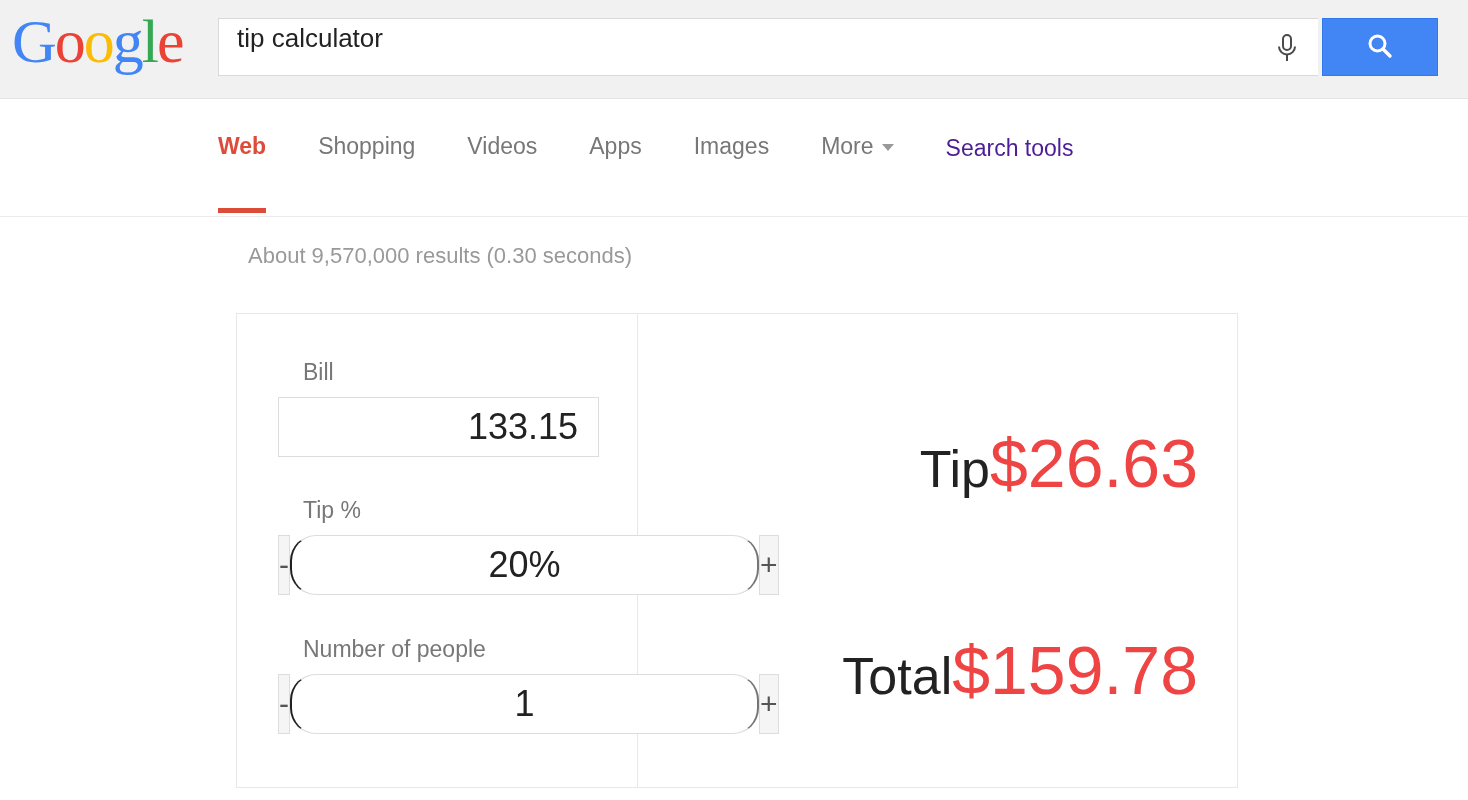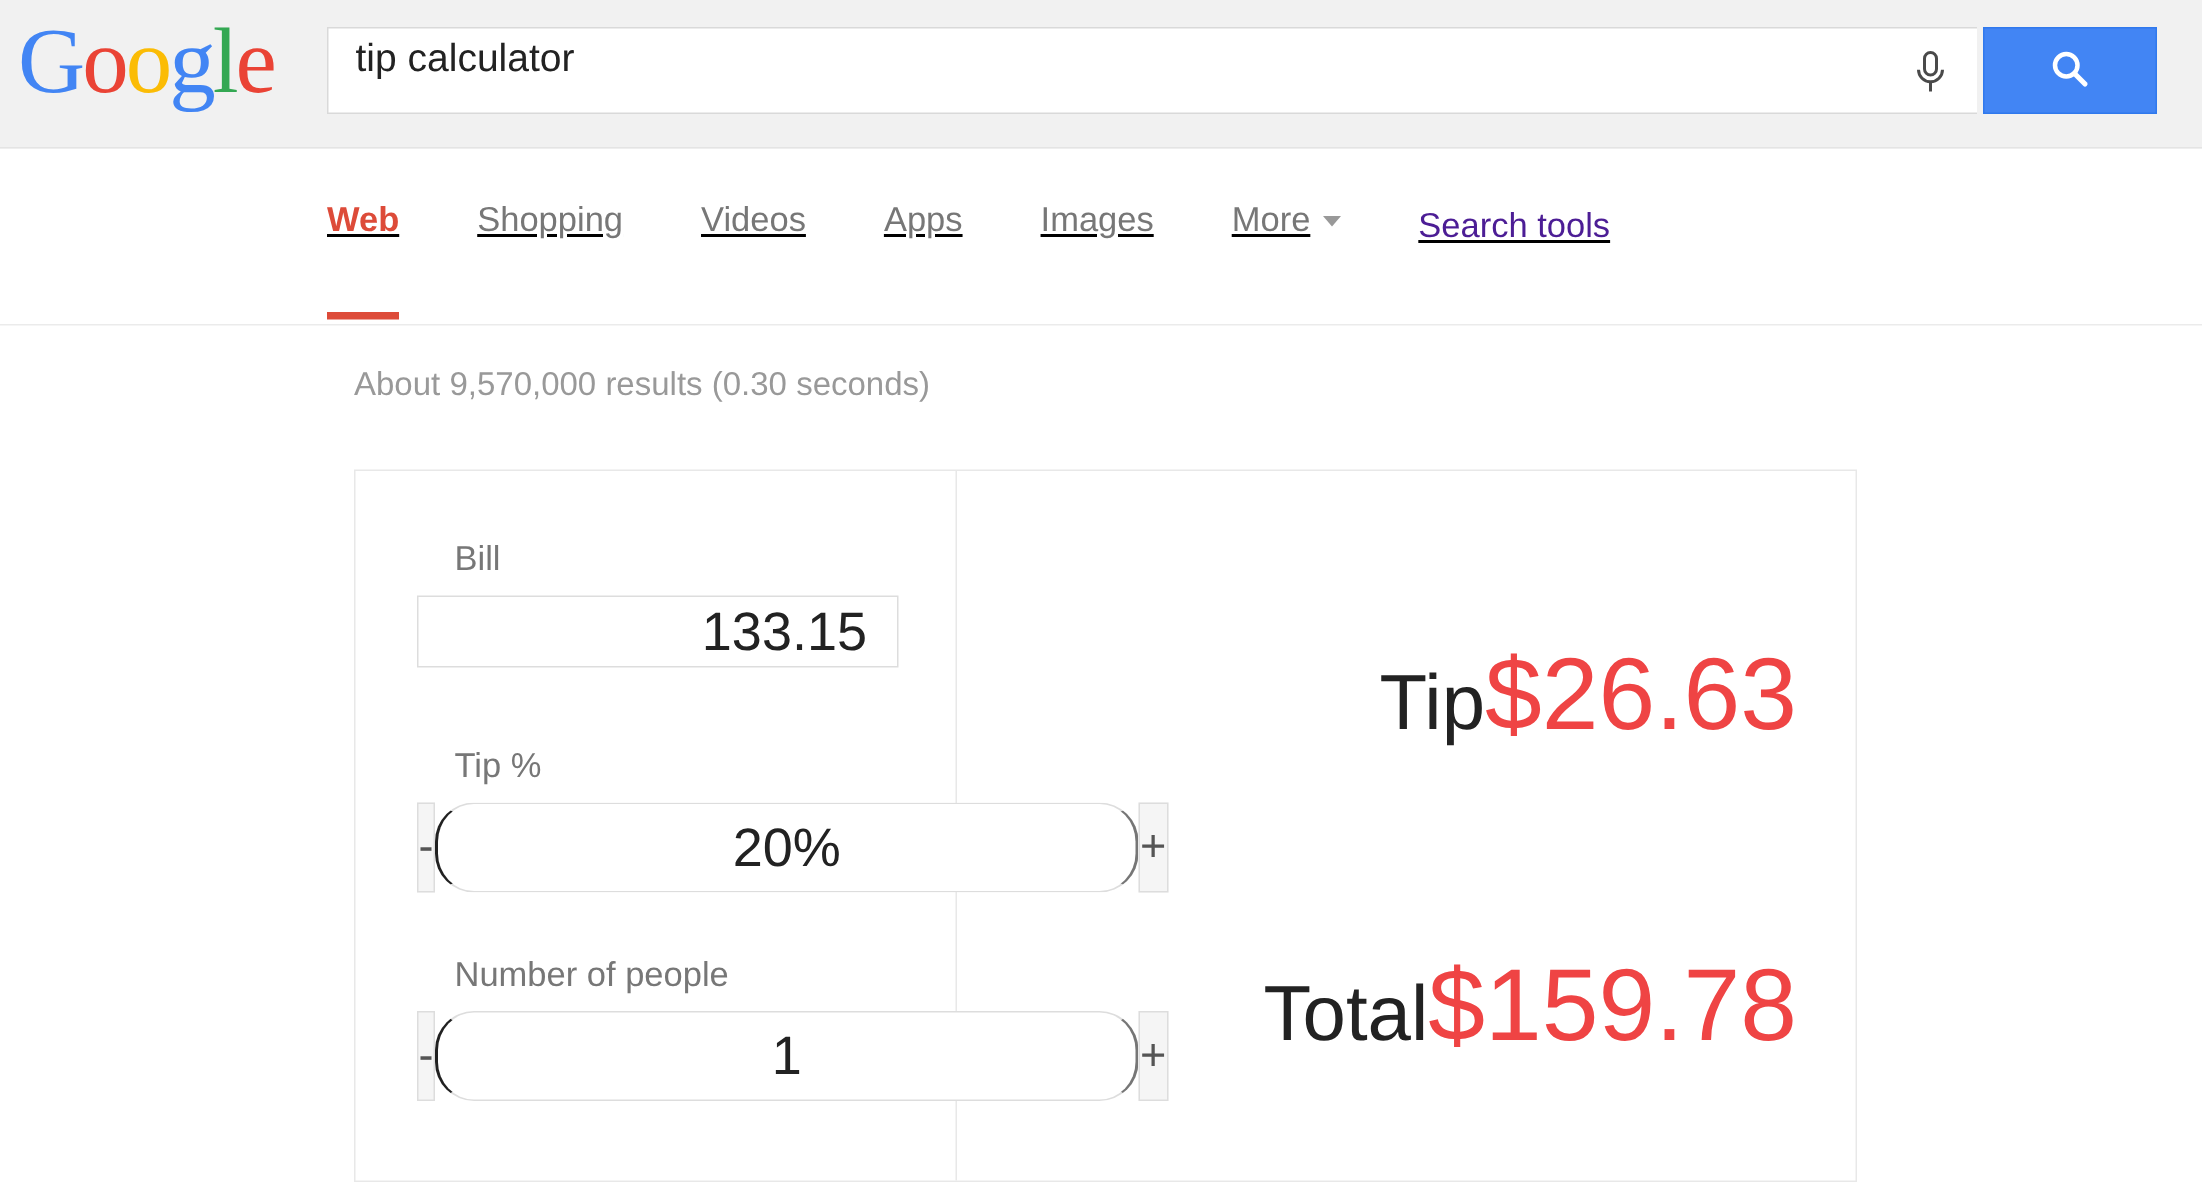--- a/index.html
+++ b/index.html
@@ -97,23 +97,22 @@
     width: 1468px;
     height: 117px;
     border-bottom: 1px solid #ebebeb;
     box-sizing: border-box;
   }
   .tabs {
     position: absolute;
     left: 218px;
     top: 33px;
     display: flex;
-    align-items: flex-end;
-    white-space: nowrap;
-    text-decoration: underline;
+    align-items: center;
+    white-space: nowrap;
   }
   .tab {
     font-size: 23px;
     color: #777777;
     margin-right: 52px;
     cursor: pointer;
     position: relative;
     padding-bottom: 4px;
   }
   .tab.active {
@@ -140,21 +139,21 @@
   }
   .tab-tools {
     font-size: 23px;
     color: #4c1d95;
     cursor: pointer;
   }
 
   
   .result-stats {
     position: absolute;
-    left: 236px;
+    left: 248px;
     top: 243px;
     font-size: 22px;
     color: #999999;
     white-space: nowrap;
   }
 
   
   .card {
     position: absolute;
     left: 236px;
@@ -186,21 +185,21 @@
   }
   .bill-label { left: 41px; top: 45px; }
   .tip-label  { left: 41px; top: 183px; }
   .ppl-label  { left: 41px; top: 322px; }
 
   .bill-input {
     position: absolute;
     left: 41px;
     top: 83px;
     width: 321px;
-    height: 48px;
+    height: 60px;
     border: 1px solid #dddddd;
     box-sizing: border-box;
     background: #fff;
     font-family: "Liberation Sans", sans-serif;
     font-size: 36px;
     color: #222;
     text-align: right;
     padding: 0 20px;
     outline: none;
   }

